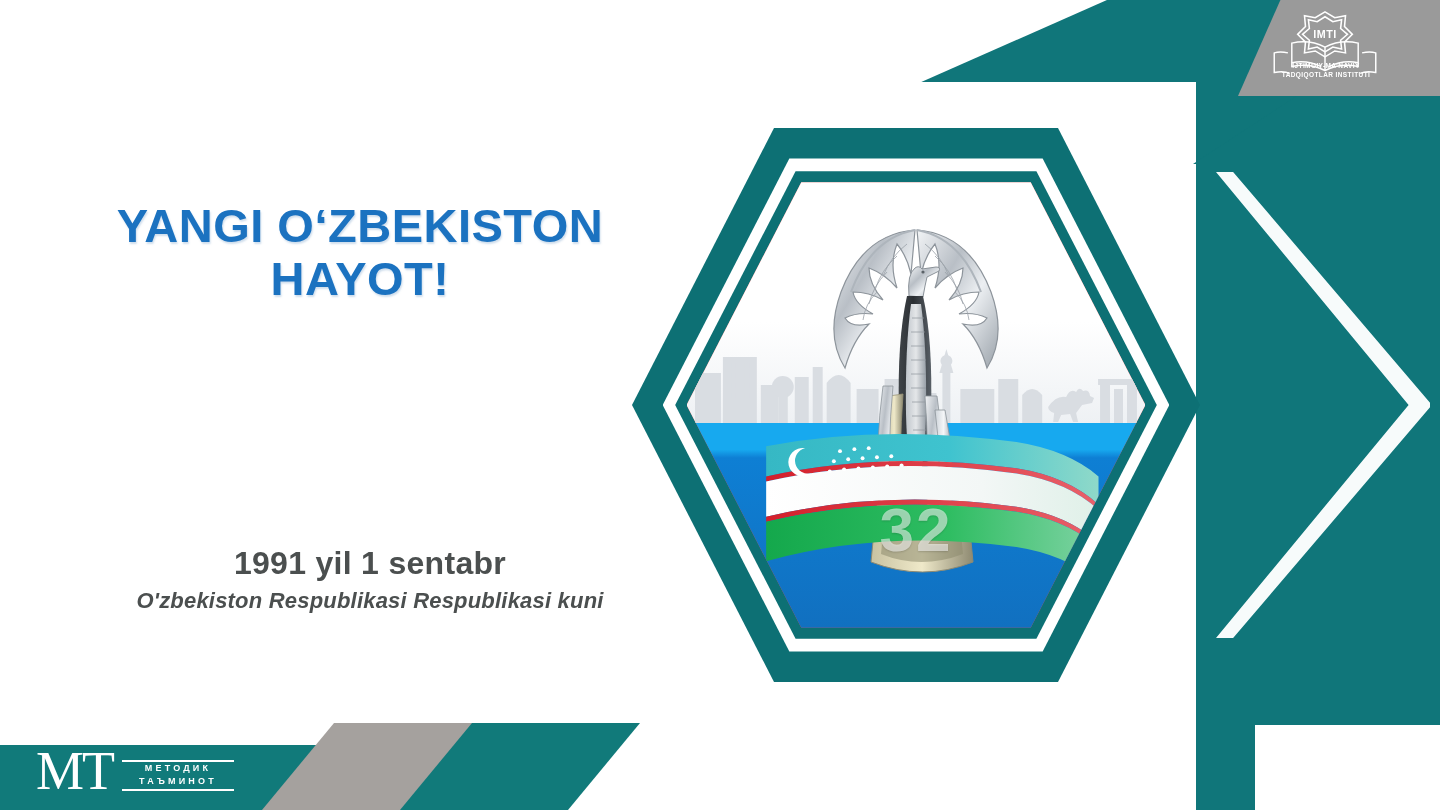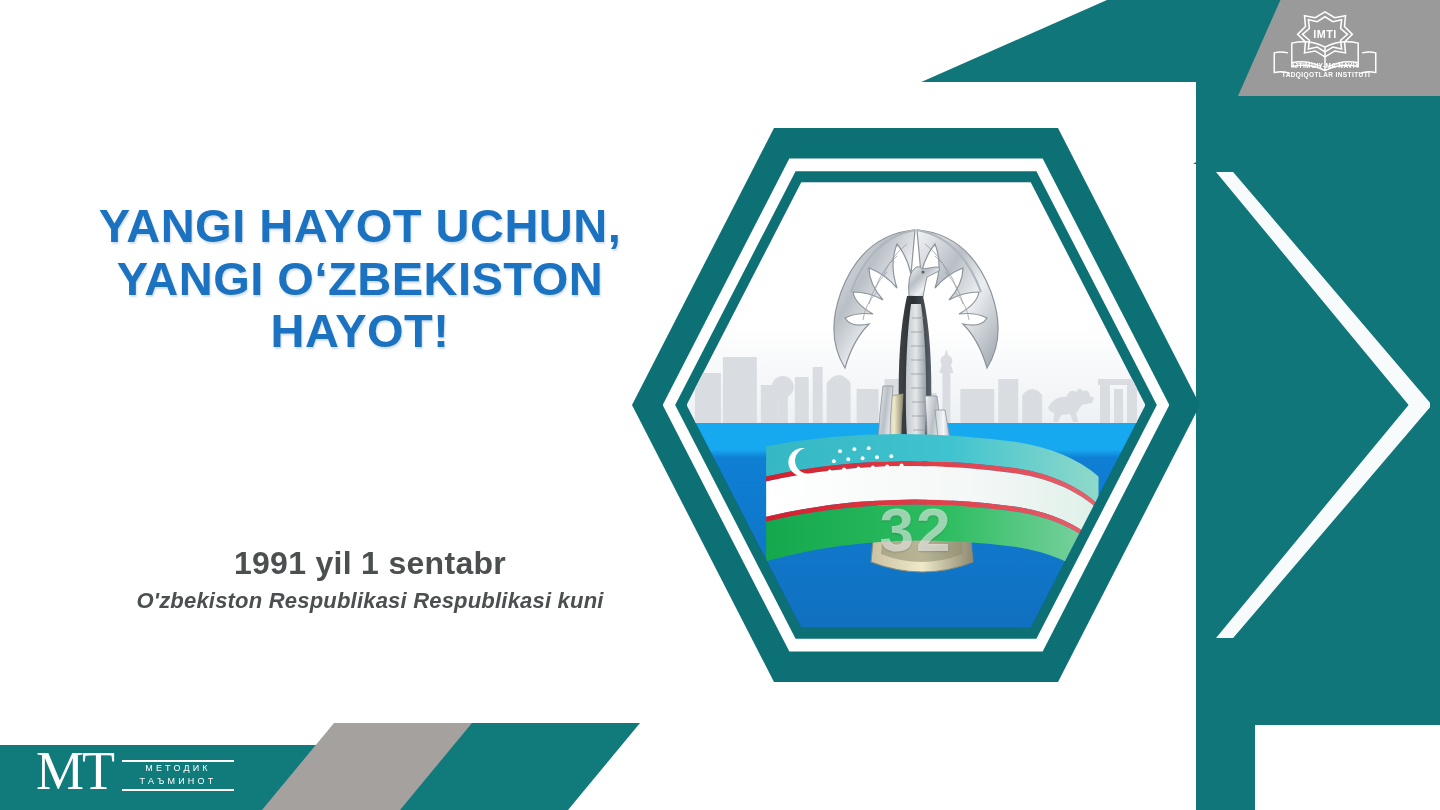--- a/index.html
+++ b/index.html
@@ -98,21 +98,21 @@
   
   .hexwrap{position:absolute;left:632px;top:128px;width:568px;height:554px;}
   .hex{
     position:absolute;left:0;top:0;width:100%;height:100%;
     clip-path:polygon(25% 0%, 75% 0%, 100% 50%, 75% 100%, 25% 100%, 0% 50%);
     -webkit-clip-path:polygon(25% 0%, 75% 0%, 100% 50%, 75% 100%, 25% 100%, 0% 50%);
   }
   .hex-outer{background:#0d7074;}
   .hex-white{left:5.4%;top:5.5%;width:89.2%;height:89%;background:#ffffff;}
   .hex-ring{left:7.6%;top:7.8%;width:84.8%;height:84.4%;background:#0d7074;}
-  .hex-inner{left:9.6%;top:9.8%;width:80.8%;height:80.4%;background:#0c4a6e;overflow:hidden;}
+  .hex-inner{left:9.6%;top:9.8%;width:80.8%;height:80.4%;background:#ef4444;overflow:hidden;}
 
   .sky{position:absolute;left:0;top:0;width:100%;height:54%;
        background:linear-gradient(180deg,#ffffff 0%,#ffffff 58%,#eef1f4 100%);}
   .water{position:absolute;left:0;top:54%;width:100%;height:46%;
        background:linear-gradient(180deg,#17a9ef 0%,#17a9ef 13%,#0e7fd4 17%,#1170c0 100%);}
 
   
   .skyline{position:absolute;left:0;bottom:46%;width:100%;height:90px;}
 
   
@@ -137,21 +137,21 @@
   }
 
   .mt-logo{position:absolute;left:36px;top:748px;width:200px;height:58px;color:#fff;}
   .mt-letters{
     position:absolute;left:0;top:-4px;font-family:"Liberation Serif", serif;
     font-size:54px;line-height:1;color:#ffffff;letter-spacing:-2px;
   }
   .mt-side{position:absolute;left:86px;top:12px;width:112px;}
   .mt-rule{height:1.5px;background:#ffffff;width:100%;}
   .mt-word{
-    color:#ffffff;font-size:9px;font-weight:normal;letter-spacing:3.2px;
+    color:#ffffff;font-size:9px;font-weight:bold;letter-spacing:3.2px;
     text-align:center;line-height:1.55;
   }
 </style>
 </head>
 <body>
 
 <div id="stage">
 
   <div class="shape top-par"></div>
 
@@ -363,21 +363,20 @@
       <path d="M26 56 q16 -3 30 4"></path>
         <path d="M94 56 q-16 -3 -30 4"></path>
     </g>
   </svg>
   <div class="imti-txt">
     <div>IJTIMOIY-MA’NAVIY</div>
     <div>TADQIQOTLAR INSTITUTI</div>
   </div>
 
   <div class="headline">
-    <div>YANGI HAYOT UCHUN,</div>
     <div>YANGI O‘ZBEKISTON</div>
     <div class="hl3">HAYOT!</div>
   </div>
 
   <div class="date-line">1991 yil 1 sentabr</div>
   <div class="sub-line">O'zbekiston Respublikasi Respublikasi kuni</div>
 
   <div class="shape bottom-bar"></div>
   <div class="shape bb-teal1"></div>
   <div class="shape bb-gray"></div>

